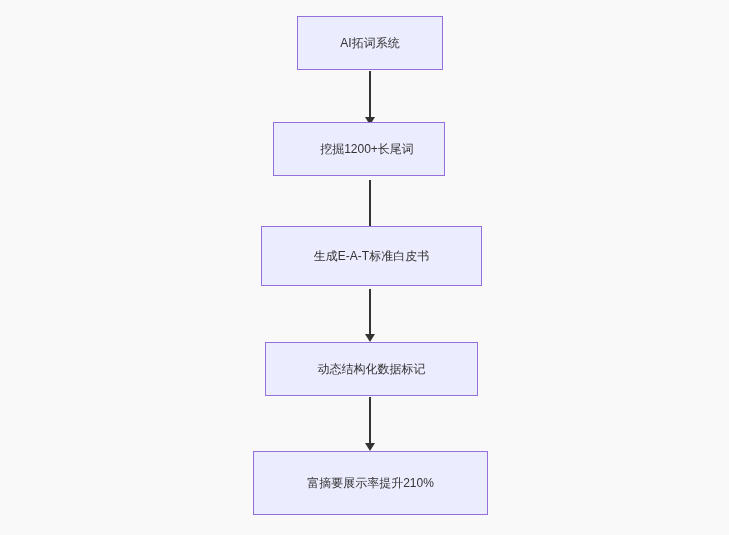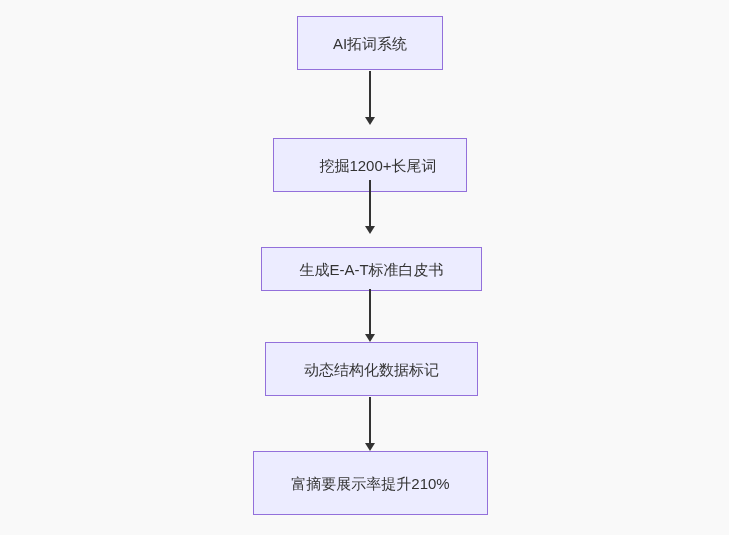--- a/index.html
+++ b/index.html
@@ -13,31 +13,31 @@
     background: var(--background, #f9f9f9);
     font-family: "Liberation Sans", sans-serif;
     overflow: hidden;
   }
   .node {
     position: absolute;
     box-sizing: border-box;
     background: var(--node-fill, #ececff);
     border: 1px solid var(--node-border, #9370db);
     color: var(--text-color, #333333);
-    font-size: 15px;
+    font-size: 12px;
     line-height: 1;
     display: flex;
     align-items: center;
     justify-content: center;
     text-align: center;
     white-space: nowrap;
   }
   .node-1 { left: 297px; top: 16px;  width: 146px; height: 54px; }
-  .node-2 { left: 273px; top: 138px; width: 194px; height: 54px; padding-left: 16px; }
-  .node-3 { left: 261px; top: 247px; width: 221px; height: 44px; text-align: center; }
+  .node-2 { left: 273px; top: 122px; width: 172px; height: 54px; padding-left: 16px; }
+  .node-3 { left: 261px; top: 226px; width: 221px; height: 60px; text-align: center; }
   .node-4 { left: 265px; top: 342px; width: 213px; height: 54px; }
   .node-5 { left: 253px; top: 451px; width: 235px; height: 64px; }
 
   .edge-line {
     position: absolute;
     left: 369px;
     width: 2px;
     background: var(--edge-color, #333333);
   }
   .edge-head {

